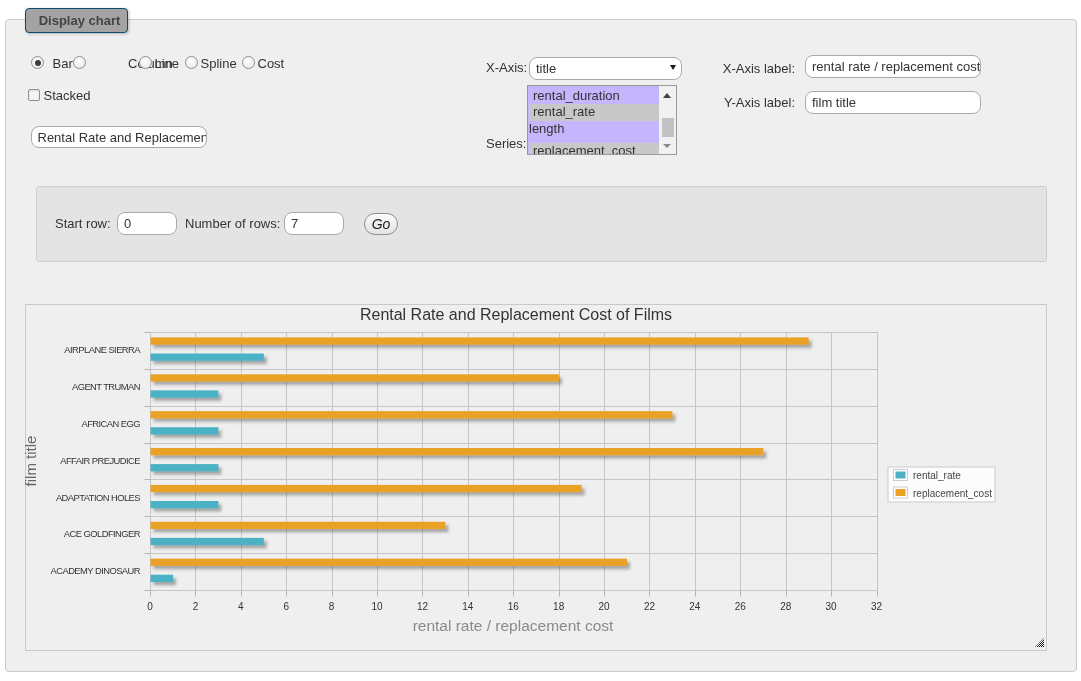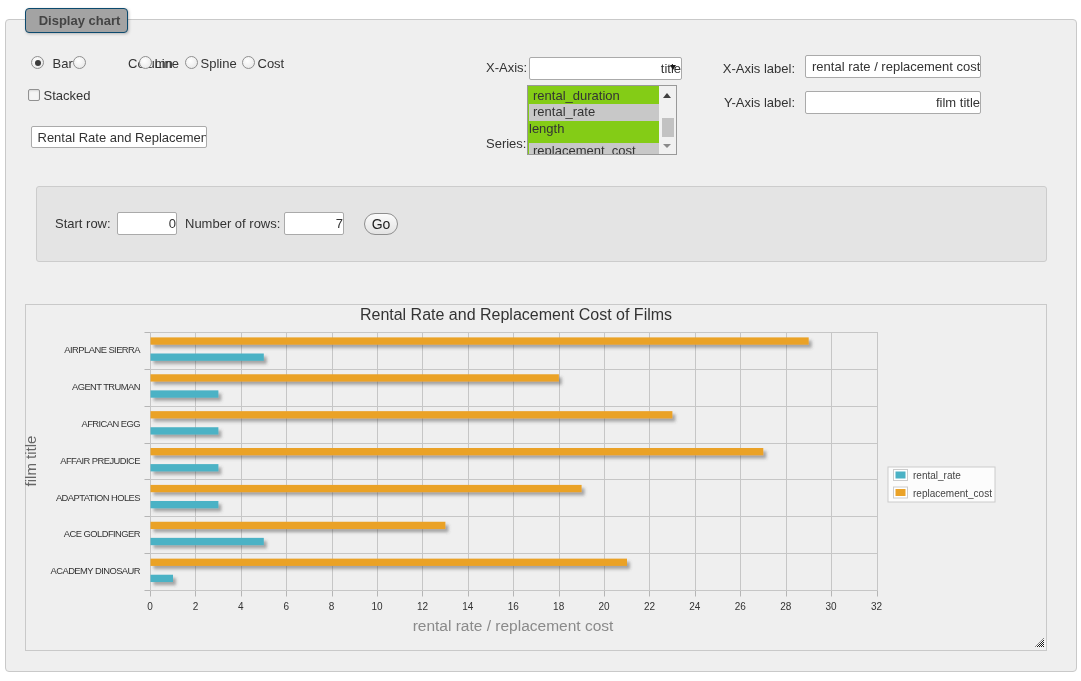--- a/index.html
+++ b/index.html
@@ -1,21 +1,21 @@
 <!DOCTYPE html>
 <html><head><meta charset="utf-8"><style>
 * { margin:0; padding:0; box-sizing:border-box; }
 html,body { width:1081px; height:681px; background:#ffffff;
   font-family:"Liberation Sans", sans-serif; }
 body { position:relative; overflow:hidden; }
 .abs { position:absolute; }
 .lbl { position:absolute; font-size:13px; color:#333333; white-space:nowrap; }
-.inp { position:absolute; background:#ffffff; border:1px solid #aaaaaa; border-radius:2px;
+.inp { position:absolute; background:#ffffff; border:1px solid #aaaaaa; border-radius:8px;
   font-size:13px; color:#333333; line-height:21px; padding-left:6px; white-space:nowrap;
-  overflow:hidden;text-align:right; }
+  overflow:hidden; }
 </style></head>
 <body>
 
 <div class="abs" style="left:5px;top:19px;width:1072px;height:653px;background:#efefef;border:1px solid #c9c9c9;border-radius:4px;"></div>
 <div class="abs" style="left:25px;top:8px;width:103px;height:25px;background:#a3a3a3;border:1px solid #0c4a6e;border-radius:4px;box-shadow:1px 1px 3px rgba(0,0,0,0.25);font-size:13px;font-weight:bold;color:#444444;text-align:center;text-indent:6px;line-height:23px;">Display chart</div>
 
 <div class="abs" style="left:31px;top:56px;width:13px;height:13px;border:1px solid #8f8f8f;border-radius:50%;background:radial-gradient(circle at 40% 35%, #ffffff 0%, #ececec 70%, #d6d6d6 100%);"></div>
 <div class="abs" style="left:34.5px;top:59.5px;width:6px;height:6px;border-radius:50%;background:#3b3b3b;"></div>
 <div class="lbl" style="left:46.5px;top:55.5px;margin-left:6px;">Bar</div>
 <div class="abs" style="left:72.7px;top:56px;width:13px;height:13px;border:1px solid #8f8f8f;border-radius:50%;background:radial-gradient(circle at 40% 35%, #ffffff 0%, #ececec 70%, #d6d6d6 100%);"></div>
@@ -30,21 +30,21 @@
 <div class="abs" style="left:28px;top:88.5px;width:12px;height:12px;background:#f4f4f4;border:1px solid #919191;border-radius:2px;box-shadow:inset 0 1px 2px rgba(0,0,0,0.12);"></div>
 <div class="lbl" style="left:43.5px;top:87.5px;">Stacked</div>
 
 <div class="inp" style="left:30.5px;top:126px;width:176px;height:22px;">Rental Rate and Replacement Cost</div>
 
 <div class="lbl" style="left:486px;top:60px;width:40px;text-align:right;">X-Axis:</div>
 <div class="inp" style="left:529px;top:57px;width:153px;height:23px;line-height:22px;">title</div>
 <div class="abs" style="left:669.5px;top:65px;width:0;height:0;border-left:3.2px solid transparent;border-right:3.2px solid transparent;border-top:5.8px solid #1a1a1a;"></div>
 
 <div class="lbl" style="left:486px;top:135.5px;width:40px;text-align:center;">Series:</div>
-<div class="abs" style="left:527px;top:85px;width:150px;height:70px;background:#84cc16;border:1px solid #999999;overflow:hidden;">
+<div class="abs" style="left:527px;top:85px;width:150px;height:70px;background:#c4b5fd;border:1px solid #999999;overflow:hidden;">
   <div style="position:absolute;left:1px;top:2px;width:130px;font-size:13px;color:#333333;">
     <div style="height:16.3px;line-height:16.3px;padding-left:4px;">rental_duration</div>
     <div style="height:16.3px;line-height:16.3px;padding-left:4px;background:#c8c8c8;">rental_rate</div>
     <div style="height:22px;line-height:16.3px;padding-left:0;">length</div>
     <div style="height:16.3px;line-height:16.3px;padding-left:4px;background:#c8c8c8;">replacement_cost</div>
   </div>
 
   <div style="position:absolute;right:0;top:0;width:17px;height:68px;background:#f1f1f1;">
     <div style="position:absolute;top:7px;left:3.5px;width:0;height:0;border-left:4.5px solid transparent;border-right:4.5px solid transparent;border-bottom:5.5px solid #404040;"></div>
     <div style="position:absolute;top:32px;left:2.5px;width:12.5px;height:19px;background:#c2c2c2;"></div>
@@ -55,21 +55,21 @@
 <div class="lbl" style="left:715px;top:61px;width:80px;text-align:right;">X-Axis label:</div>
 <div class="inp" style="left:805px;top:54.5px;width:176px;height:23px;line-height:22px;">rental rate / replacement cost</div>
 <div class="lbl" style="left:715px;top:94.5px;width:80px;text-align:right;">Y-Axis label:</div>
 <div class="inp" style="left:805px;top:91px;width:176px;height:23px;line-height:22px;">film title</div>
 
 <div class="abs" style="left:36px;top:186px;width:1011px;height:76px;background:#e4e4e4;border:1px solid #cccccc;border-radius:3px;"></div>
 <div class="lbl" style="left:55px;top:216px;">Start row:</div>
 <div class="inp" style="left:117px;top:211.5px;width:60px;height:23px;line-height:22px;">0</div>
 <div class="lbl" style="left:185px;top:216px;">Number of rows:</div>
 <div class="inp" style="left:284px;top:211.5px;width:60px;height:23px;line-height:22px;">7</div>
-<div class="abs" style="left:364px;top:212.5px;width:34px;height:22px;border:1px solid #8e8e8e;border-radius:11px;background:linear-gradient(#fbfbfb,#e3e3e3);font-size:14px;color:#222222;text-align:center;line-height:20px;">Go</div>
+<div class="abs" style="left:364px;top:212.5px;width:34px;height:22px;border:1px solid #8e8e8e;border-radius:11px;background:linear-gradient(#fbfbfb,#e3e3e3);font-size:14px;color:#222222;text-align:center;line-height:20px;font-style:italic;">Go</div>
 
 <div class="abs" style="left:25px;top:304px;width:1022px;height:347px;border:1px solid #c9c9c9;"></div>
 <svg style="position:absolute;left:25px;top:304px" width="1022" height="347" viewBox="0 0 1022 347">
 <defs>
       <filter id="bsh" x="-20%" y="-60%" width="140%" height="260%">
         <feDropShadow dx="3.0" dy="3.2" stdDeviation="1.7" flood-color="#4a4a4a" flood-opacity="0.45"></feDropShadow>
       </filter>
     </defs>
 <path d="M125.5 28.0V287.0 M170.5 28.0V287.0 M216.5 28.0V287.0 M261.5 28.0V287.0 M307.5 28.0V287.0 M352.5 28.0V287.0 M397.5 28.0V287.0 M443.5 28.0V287.0 M488.5 28.0V287.0 M534.5 28.0V287.0 M579.5 28.0V287.0 M624.5 28.0V287.0 M670.5 28.0V287.0 M715.5 28.0V287.0 M761.5 28.0V287.0 M806.5 28.0V287.0 M852.5 28.0V287.0 M125.0 28.5H853.0 M125.0 65.5H853.0 M125.0 102.5H853.0 M125.0 139.5H853.0 M125.0 175.5H853.0 M125.0 212.5H853.0 M125.0 249.5H853.0 M125.0 286.5H853.0" stroke="#c6c6c6" stroke-width="1" fill="none"></path>
 <path d="M125.5 287.0V292.5 M170.5 287.0V292.5 M216.5 287.0V292.5 M261.5 287.0V292.5 M307.5 287.0V292.5 M352.5 287.0V292.5 M397.5 287.0V292.5 M443.5 287.0V292.5 M488.5 287.0V292.5 M534.5 287.0V292.5 M579.5 287.0V292.5 M624.5 287.0V292.5 M670.5 287.0V292.5 M715.5 287.0V292.5 M761.5 287.0V292.5 M806.5 287.0V292.5 M852.5 287.0V292.5 M119.5 28.5H125.0 M119.5 65.5H125.0 M119.5 102.5H125.0 M119.5 139.5H125.0 M119.5 175.5H125.0 M119.5 212.5H125.0 M119.5 249.5H125.0 M119.5 286.5H125.0" stroke="#b5b5b5" stroke-width="1" fill="none"></path>

